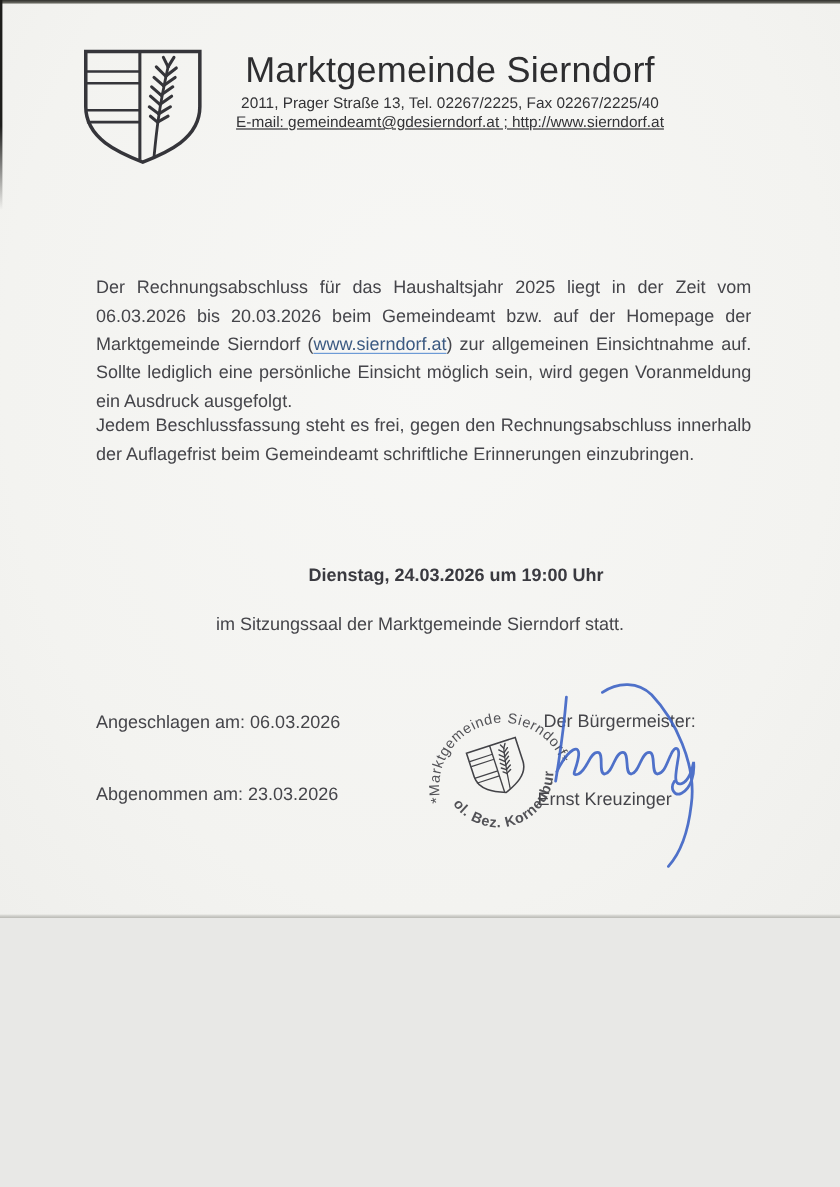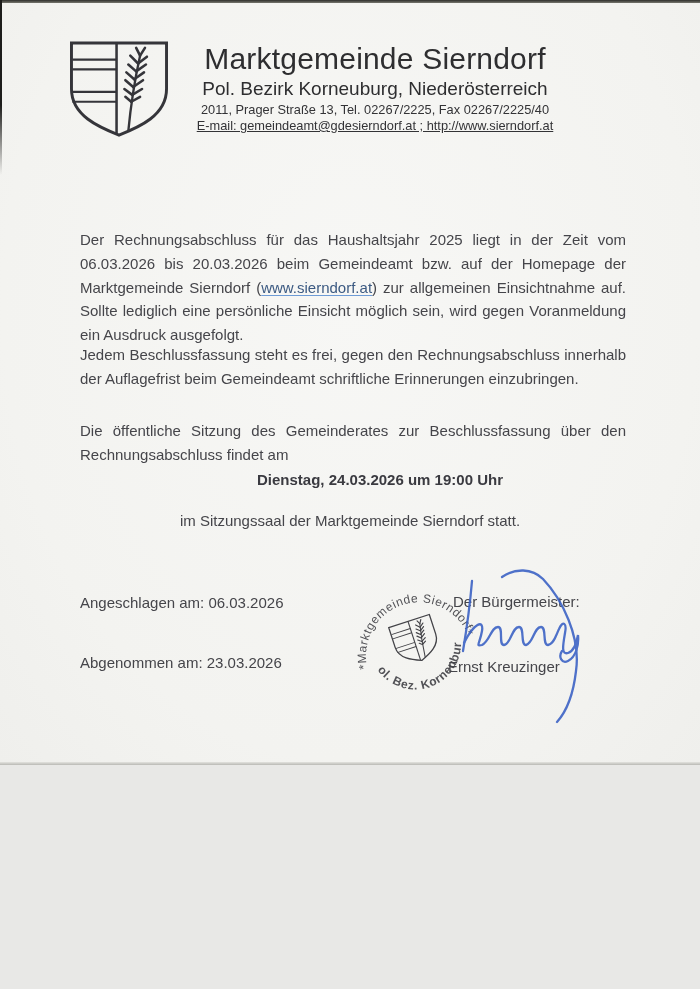--- a/index.html
+++ b/index.html
@@ -91,31 +91,29 @@
       </g>
     </defs>
   </svg>
 
   <svg class="crest" viewBox="0 0 105 100">
     <use href="#crest-sym"></use>
   </svg>
 
   <div class="header-text">
     <div class="org-name">Marktgemeinde Sierndorf</div>
-    <div class="district">Pol. Bezirk Korneuburg, Niederösterreich</div>
     <div class="address">2011, Prager Straße 13, Tel. 02267/2225, Fax 02267/2225/40</div>
     <div class="contact">E-mail: gemeindeamt@gdesierndorf.at ; http://www.sierndorf.at</div>
   </div>
 
 
   <div class="para p1"><span>Der Rechnungsabschluss für das Haushaltsjahr 2025 liegt in der Zeit vom 06.03.2026 bis 20.03.2026 beim Gemeindeamt bzw. auf der Homepage der Marktgemeinde Sierndorf (</span><span class="doc-link">www.sierndorf.at</span><span>) zur allgemeinen Einsichtnahme auf. Sollte lediglich eine persönliche Einsicht möglich sein, wird gegen Voranmeldung ein Ausdruck ausgefolgt.</span></div>
 
   <div class="para p2">Jedem Beschlussfassung steht es frei, gegen den Rechnungsabschluss innerhalb der Auflagefrist beim Gemeindeamt schriftliche Erinnerungen einzubringen.</div>
 
-  <div class="para p3">Die öffentliche Sitzung des Gemeinderates zur Beschlussfassung über den Rechnungsabschluss findet am</div>
 
   <div class="meeting-datetime">Dienstag, 24.03.2026 um 19:00 Uhr</div>
   <div class="meeting-location">im Sitzungssaal der Marktgemeinde Sierndorf statt.</div>
 
   <div class="posted">Angeschlagen am: 06.03.2026</div>
   <div class="removed">Abgenommen am: 23.03.2026</div>
 
   <div class="mayor-title">Der Bürgermeister:</div>
   <div class="mayor-name">Ernst Kreuzinger</div>
 

